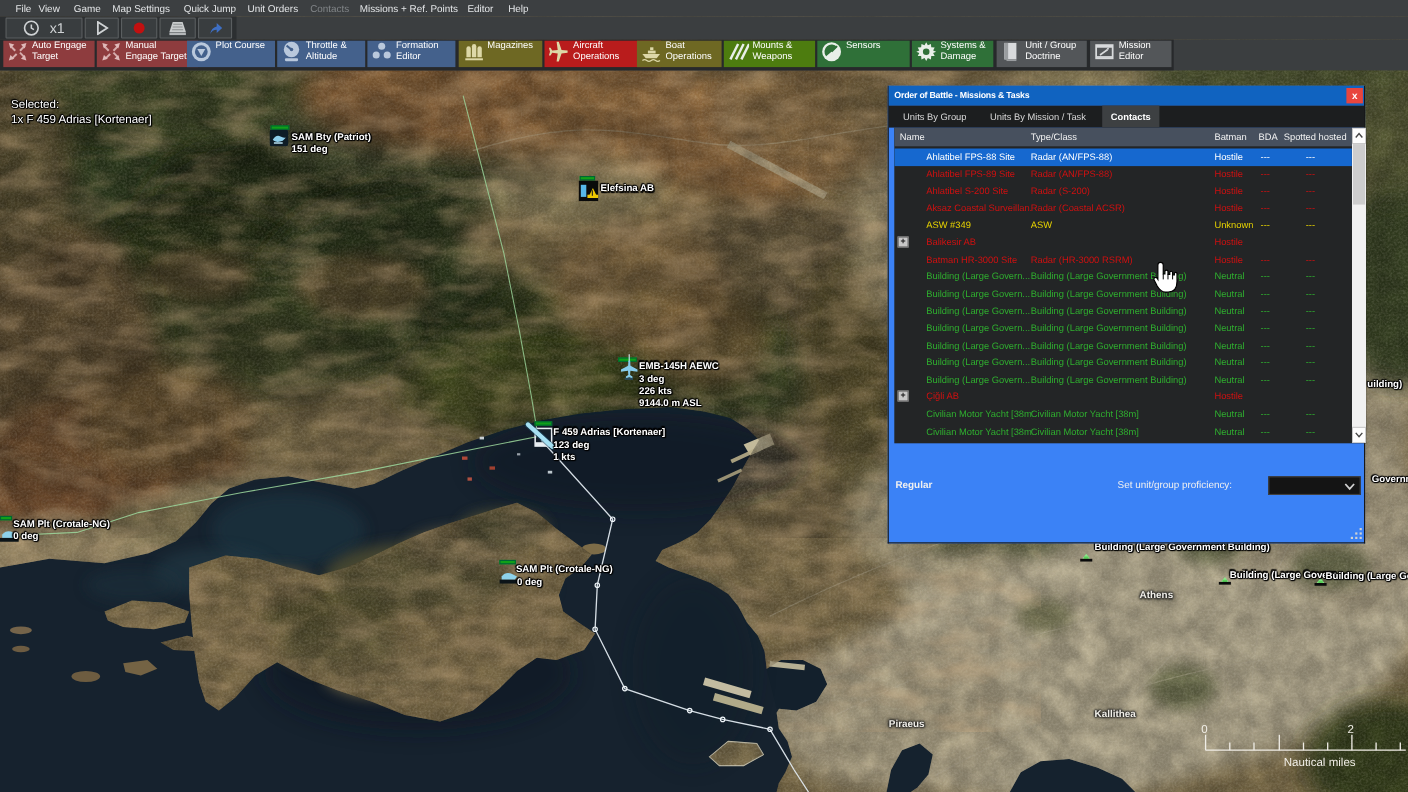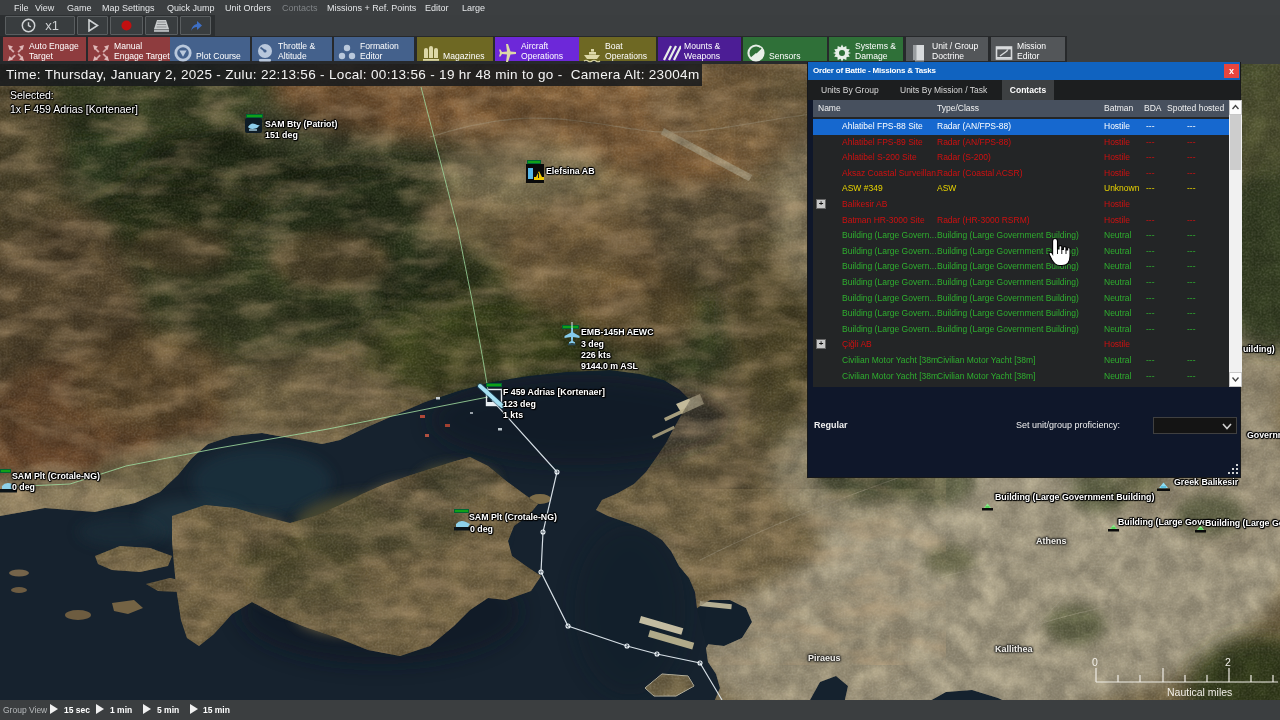--- a/index.html
+++ b/index.html
@@ -4,32 +4,32 @@
 html,body{width:1280px;height:720px;overflow:hidden;background:#000}
 #wrap{position:relative;width:1280px;height:720px;font-family:"Liberation Sans",sans-serif;overflow:hidden}
 .abs{position:absolute}
 #menubar{position:absolute;left:0;top:0;width:1280px;height:15px;background:#3c3f41;color:#e4e6e8;font-size:9px;z-index:30}
 #menubar span{position:absolute;top:3px;white-space:nowrap}
 #tb2{position:absolute;left:0;top:15px;width:1280px;height:21px;background:#3b3e40;z-index:30}
 #tb2strip{position:absolute;left:0;top:0;width:215px;height:21px;background:#2c2f31}
 .b2{position:absolute;top:1px;height:19px;background:#393d3f;border:1px solid #5a5e60;border-radius:1px;display:flex;align-items:center;justify-content:center}
 #tb3{position:absolute;left:0;top:36px;width:1280px;height:28px;background:#3b3e40;z-index:30}
 #tb3strip{position:absolute;left:0;top:0;width:1067px;height:28px;background:#27292b}
-.b3{position:absolute;top:1px;height:24px;display:flex;align-items:flex-end;color:#fff;font-size:8.6px;line-height:9.5px}
+.b3{position:absolute;top:1px;height:24px;display:flex;align-items:flex-start;color:#fff;font-size:8.6px;line-height:9.5px}
 .b3 .ic{flex:0 0 auto;margin-left:3px;margin-right:3px;height:18px}
 .b3 .tx{white-space:nowrap}
 #timebar{position:absolute;left:0;top:64px;width:702px;height:22px;background:rgba(24,26,28,0.88);color:#f5f5f5;font-size:13.5px;letter-spacing:0.32px;line-height:22px;padding-left:6px;z-index:20;white-space:nowrap}
 .maplabel{position:absolute;color:#fff;font-size:8.8px;font-weight:bold;white-space:nowrap;z-index:10;text-shadow:1px 0 1px #000,-1px 0 1px #000,0 1px 1px #000,0 -1px 1px #000,1px 1px 1px #000,-1px -1px 1px #000}
 .placelabel{position:absolute;color:#f2f0ea;font-size:9px;font-weight:bold;white-space:nowrap;z-index:9;text-shadow:1px 0 2px #222,-1px 0 2px #222,0 1px 2px #222,0 -1px 2px #222}
 #msglog{position:absolute;left:0;top:677px;width:447px;height:21px;background:#3a3d3f;border-top:1px solid #515456;color:#e8e8e8;font-size:8.5px;font-weight:bold;line-height:20px;padding-left:9px;z-index:25}
 #mlbtn{position:absolute;left:430px;top:2px;width:15px;height:16px;border:1.5px solid #e8e8e8;background:#2f3234}
 #gview{position:absolute;left:0;top:700px;width:1280px;height:20px;background:#3b3e40;color:#fff;font-size:8.5px;z-index:25}
 #gview span{position:absolute;top:5px;white-space:nowrap}
 .ptri{position:absolute;top:4px;width:0;height:0;border-left:8px solid #f0f0f0;border-top:5.5px solid transparent;border-bottom:5.5px solid transparent}
-#panel{position:absolute;left:807px;top:62px;width:434px;height:416px;background:#0f172a;z-index:40;font-size:10px;border:1px solid #17181a;border-top:none}
+#panel{position:absolute;left:807px;top:78px;width:434px;height:416px;background:#3b82f6;z-index:40;font-size:10px;border:1px solid #17181a;border-top:none}
 #ptitle{position:absolute;left:0;top:0;width:432px;height:18px;background:#1063c0;color:#fff;font-weight:bold;line-height:18px;padding-left:5px;font-size:8px;letter-spacing:-0.2px}
 #pclose{position:absolute;right:1px;top:2px;width:15px;height:14px;background:#e8453e;color:#fff;font-size:9px;line-height:14px;text-align:center;font-weight:bold}
 #ptabs{position:absolute;left:0;top:18px;width:432px;height:20px;background:#1c1e1f;color:#d8d8d8;font-size:8.5px}
 #ptabs .tab{position:absolute;top:0;height:20px;line-height:20px}
 #tabsel{position:absolute;left:194px;top:0;width:52px;height:20px;background:#3d4042;color:#fff;text-align:center;font-weight:bold;line-height:20px}
 #ptable{position:absolute;left:5px;top:38px;width:429px;height:287px;background:#232526;overflow:hidden;font-size:8.5px}
 #phead{position:absolute;left:0;top:0;width:429px;height:17px;background:#47505e;color:#f2f2f2}
 #phead span{position:absolute;top:3px}
 .prow{position:absolute;left:0;width:416px;height:16px}
 .prow span{position:absolute;top:2px;white-space:nowrap;overflow:hidden}
@@ -314,34 +314,33 @@
 <g fill="#f2efe8" font-family="Liberation Sans,sans-serif" font-size="10.5">
 <text x="2" y="11">0</text>
         <text x="135" y="11">2</text>
 <text x="77" y="41">Nautical miles</text>
       </g>
     </svg>
 <svg id="cursor" class="abs" style="left:1046px;top:236px;z-index:60" width="28" height="34" viewBox="0 0 28 34">
 <path d="M9 2.5 C10.5 2.5 11.5 3.5 11.5 5 L11.5 13 L13 13 L13 10.5 C13 9.3 15.8 9.3 15.8 10.5 L15.8 13.5 L17.4 13.5 L17.4 11.5 C17.4 10.3 20 10.3 20 11.5 L20 14 L21.6 14 L21.6 12.5 C21.6 11.4 24 11.4 24 12.6 L24 20 C24 26 21 29.5 16 29.5 L13.5 29.5 C10 29.5 8 27.5 6 24 L3.2 18.5 C2.2 16.7 4.8 15.2 6 17 L6.6 18 L6.6 5 C6.6 3.5 7.5 2.5 9 2.5 Z" fill="#fff" stroke="#000" stroke-width="1.1"></path>
 <path d="M11.5 13 L11.5 18 M15.8 13.5 L15.8 18 M20 14 L20 18" stroke="#000" stroke-width="0.9" fill="none"></path>
     </svg>
-<div id="timebar">Time: Thursday, January 2, 2025 - Zulu: 22:13:56 - Local: 00:13:56 - 19 hr 48 min to go -&nbsp;&nbsp;Camera Alt: 23004m</div>
 <div class="maplabel" style="left:10px;top:89px;font-weight:normal;font-size:10.5px;z-index:20">Selected:</div>
 <div class="maplabel" style="left:10px;top:103px;font-weight:normal;font-size:10.5px;z-index:20">1x F 459 Adrias [Kortenaer]</div>
 <div id="menubar">
 <span style="left:14px">File</span>
       <span style="left:35px">View</span>
       <span style="left:67px">Game</span>
       <span style="left:102px">Map Settings</span>
       <span style="left:167px">Quick Jump</span>
       <span style="left:225px">Unit Orders</span>
       <span style="left:282px;color:#808487">Contacts</span>
       <span style="left:327px">Missions + Ref. Points</span>
       <span style="left:425px">Editor</span>
-      <span style="left:462px">Large</span>
+      <span style="left:462px">Help</span>
 </div>
 <div id="tb2">
       <div id="tb2strip"></div>
 <div class="b2" style="left:5px;width:70px">
 <svg width="15" height="15" viewBox="0 0 16 16">
           <circle cx="8" cy="8" r="6.6" fill="none" stroke="#cfd2d4" stroke-width="1.6"></circle>
           <path d="M8 4.5 V8 L10.5 9.5" stroke="#cfd2d4" stroke-width="1.5" fill="none"></path>
         </svg>
 <span style="color:#cfd2d4;font-size:13px;margin-left:9px">x1</span>
       </div>
@@ -433,42 +432,42 @@
         <span class="ic"><svg width="20" height="20" viewBox="0 0 20 20">
             <g fill="#ddd8a8">
 <path d="M4 7 a2 2 0 0 1 4 0 V15 H4z"></path>
               <path d="M9 5 a2 2 0 0 1 4 0 V15 H9z"></path>
               <path d="M14 7 a2 2 0 0 1 4 0 V15 H14z"></path>
 <rect x="3" y="16" width="16" height="1.8"></rect>
             </g>
           </svg></span>
         <span class="tx">Magazines</span>
       </div>
-<div class="b3" style="left:495px;width:106px;background:#6d28d9">
+<div class="b3" style="left:495px;width:106px;background:#b91c1c">
         <span class="ic"><svg width="20" height="20" viewBox="0 0 20 20">
             <g fill="#ddd8a8">
 <g transform="rotate(90 10 10)">
                 <path d="M9 2 h2 l0.6 5.5 L19 10 v2 l-7.4 -1 L11 16 l2.5 1.5 V19 L10 18 L6.5 19 v-1.5 L9 16 l-0.6 -5 L1 12 v-2 l7.4 -2.5z"></path>
               </g>
             </g>
           </svg></span>
         <span class="tx">Aircraft<br>Operations</span>
       </div>
 <div class="b3" style="left:579px;width:77px;background:#6e6823">
         <span class="ic"><svg width="20" height="20" viewBox="0 0 20 20">
             <g fill="#ddd8a8">
 <path d="M2 12 h16 l-3 4 H5z"></path>
               <rect x="7" y="9" width="7" height="2.6"></rect>
               <rect x="9" y="6" width="3" height="2.6"></rect>
 <path d="M2 18 q2 -1.5 4 0 q2 1.5 4 0 q2 -1.5 4 0 q2 1.5 4 0" stroke="#ddd8a8" fill="none" stroke-width="1.2"></path>
             </g>
           </svg></span>
         <span class="tx">Boat<br>Operations</span>
       </div>
-<div class="b3" style="left:658px;width:83px;background:#4c1d95">
+<div class="b3" style="left:658px;width:83px;background:#4d7c0f">
         <span class="ic"><svg width="20" height="20" viewBox="0 0 20 20">
             <g stroke="#e8efe8" stroke-width="2.2" fill="none">
 <path d="M3 17 L10 3"></path>
               <path d="M8 17 L15 3"></path>
               <path d="M13 17 L20 3"></path>
             </g>
           </svg></span>
         <span class="tx">Mounts &amp;<br>Weapons</span>
       </div>
 <div class="b3" style="left:743px;width:84px;background:#2f7038">
@@ -668,24 +667,13 @@
 <g fill="#cfd2d4">
           <rect x="9" y="0" width="2" height="2"></rect>
           <rect x="9" y="4" width="2" height="2"></rect>
           <rect x="9" y="8" width="2" height="2"></rect>
           <rect x="5" y="4" width="2" height="2"></rect>
           <rect x="5" y="8" width="2" height="2"></rect>
           <rect x="1" y="8" width="2" height="2"></rect>
         </g>
       </svg>
 </div>
-<div id="gview">
-<span style="left:3px;color:#b5b8ba">Group View</span>
-<div class="ptri" style="left:50px"></div>
-      <span style="left:64px;font-weight:bold">15 sec</span>
-<div class="ptri" style="left:96px"></div>
-      <span style="left:110px;font-weight:bold">1 min</span>
-<div class="ptri" style="left:143px"></div>
-      <span style="left:157px;font-weight:bold">5 min</span>
-<div class="ptri" style="left:190px"></div>
-      <span style="left:203px;font-weight:bold">15 min</span>
-</div>
 </div>
 
 </body></html>

